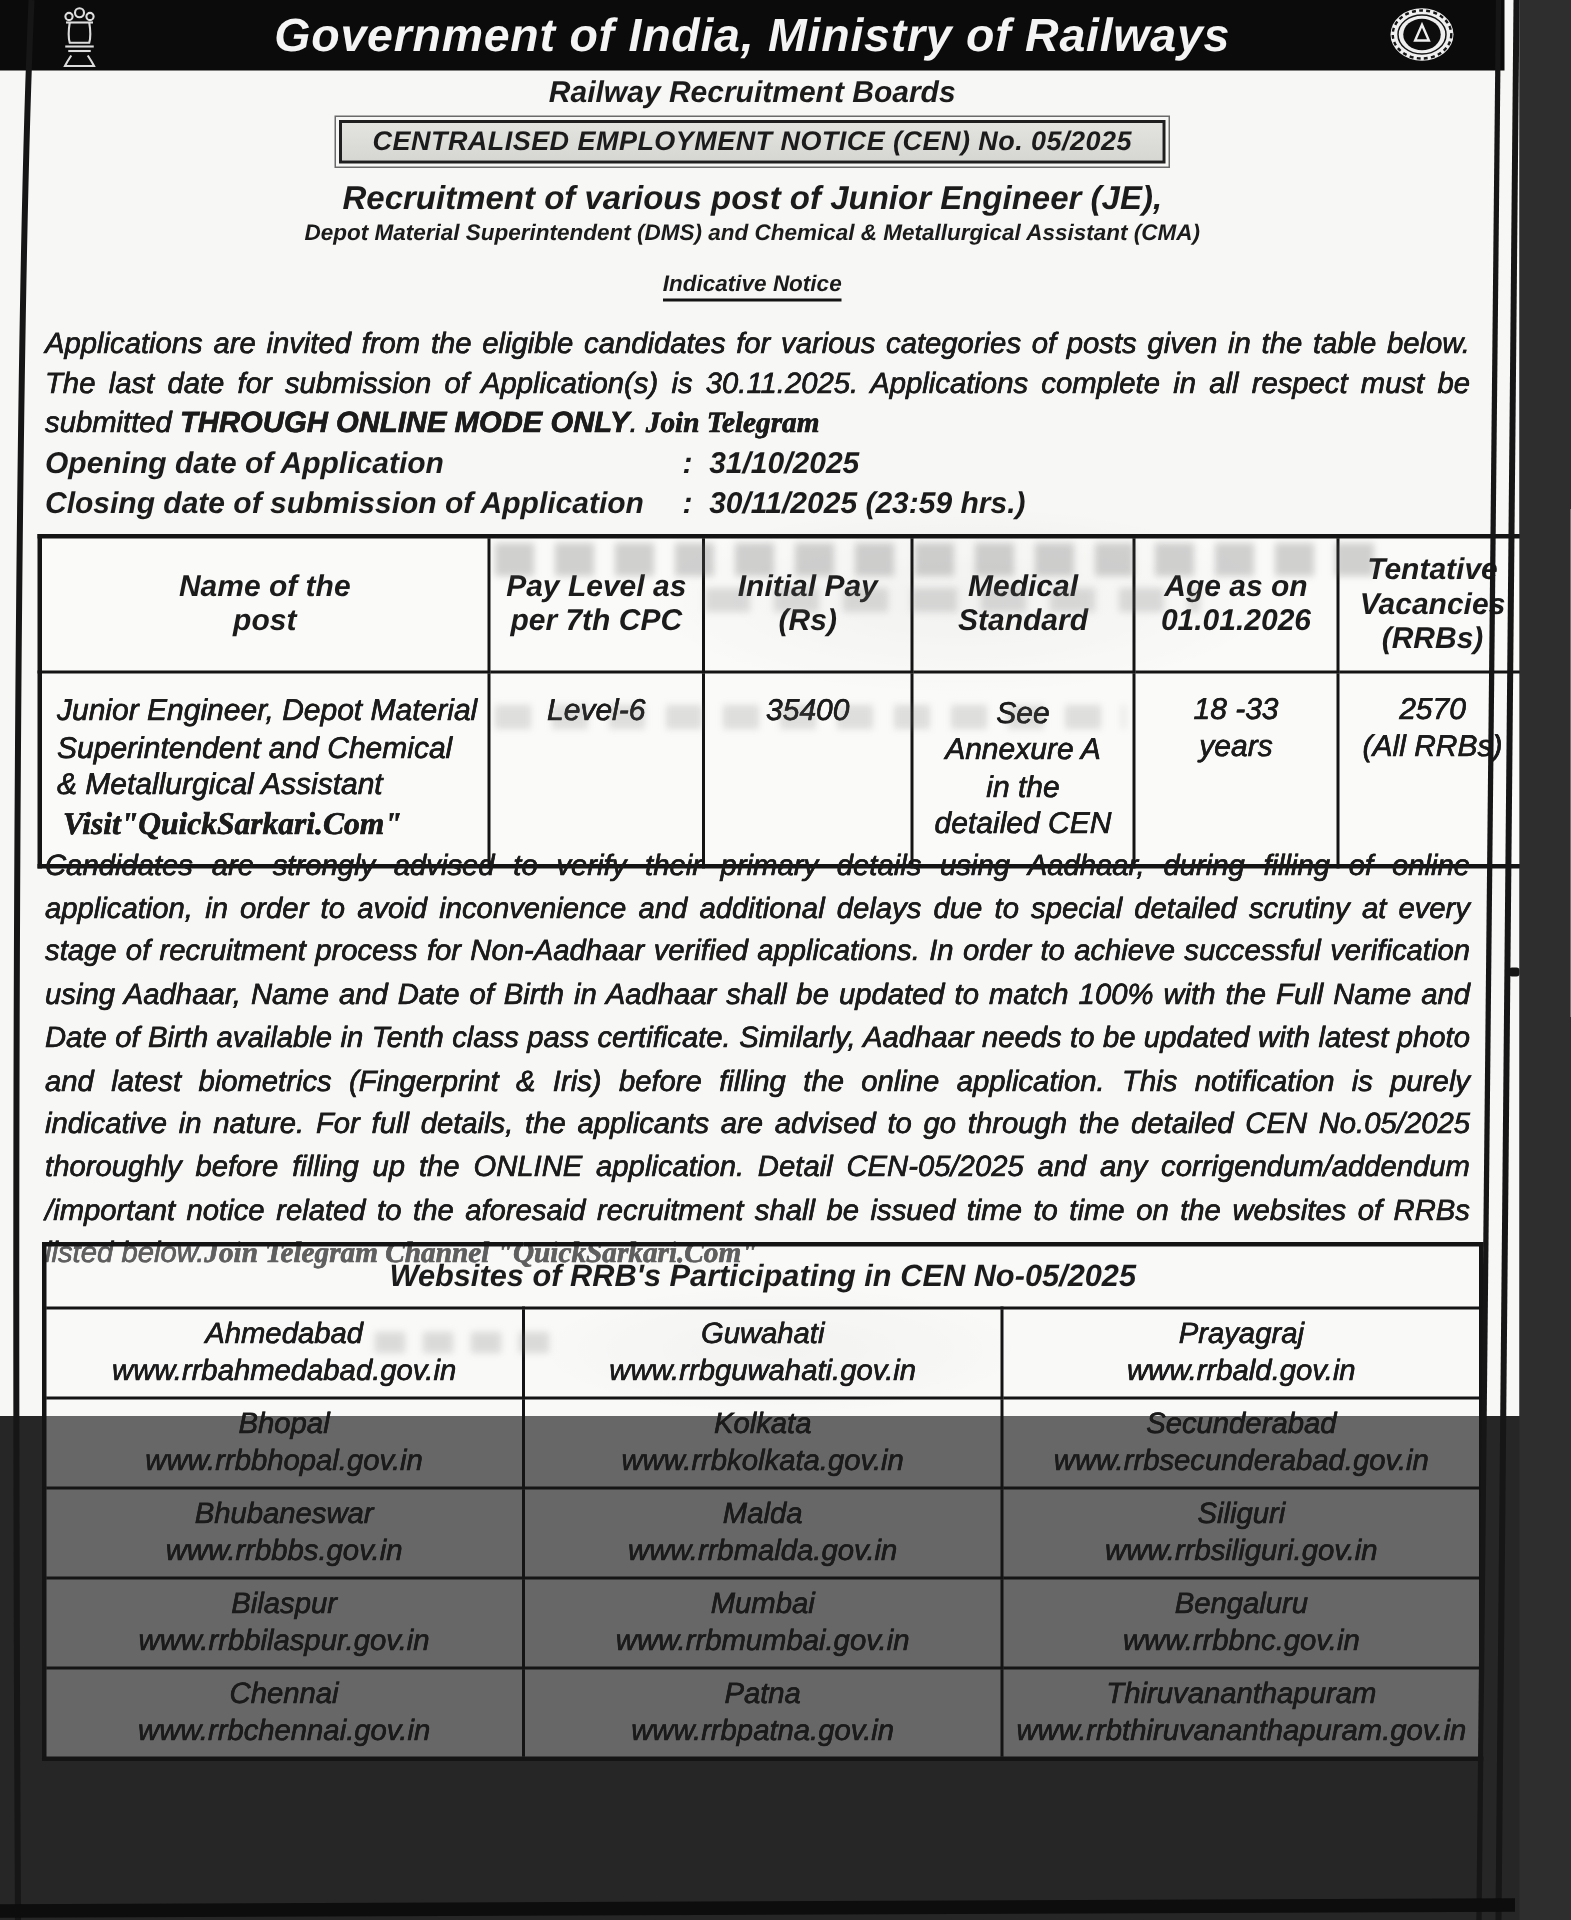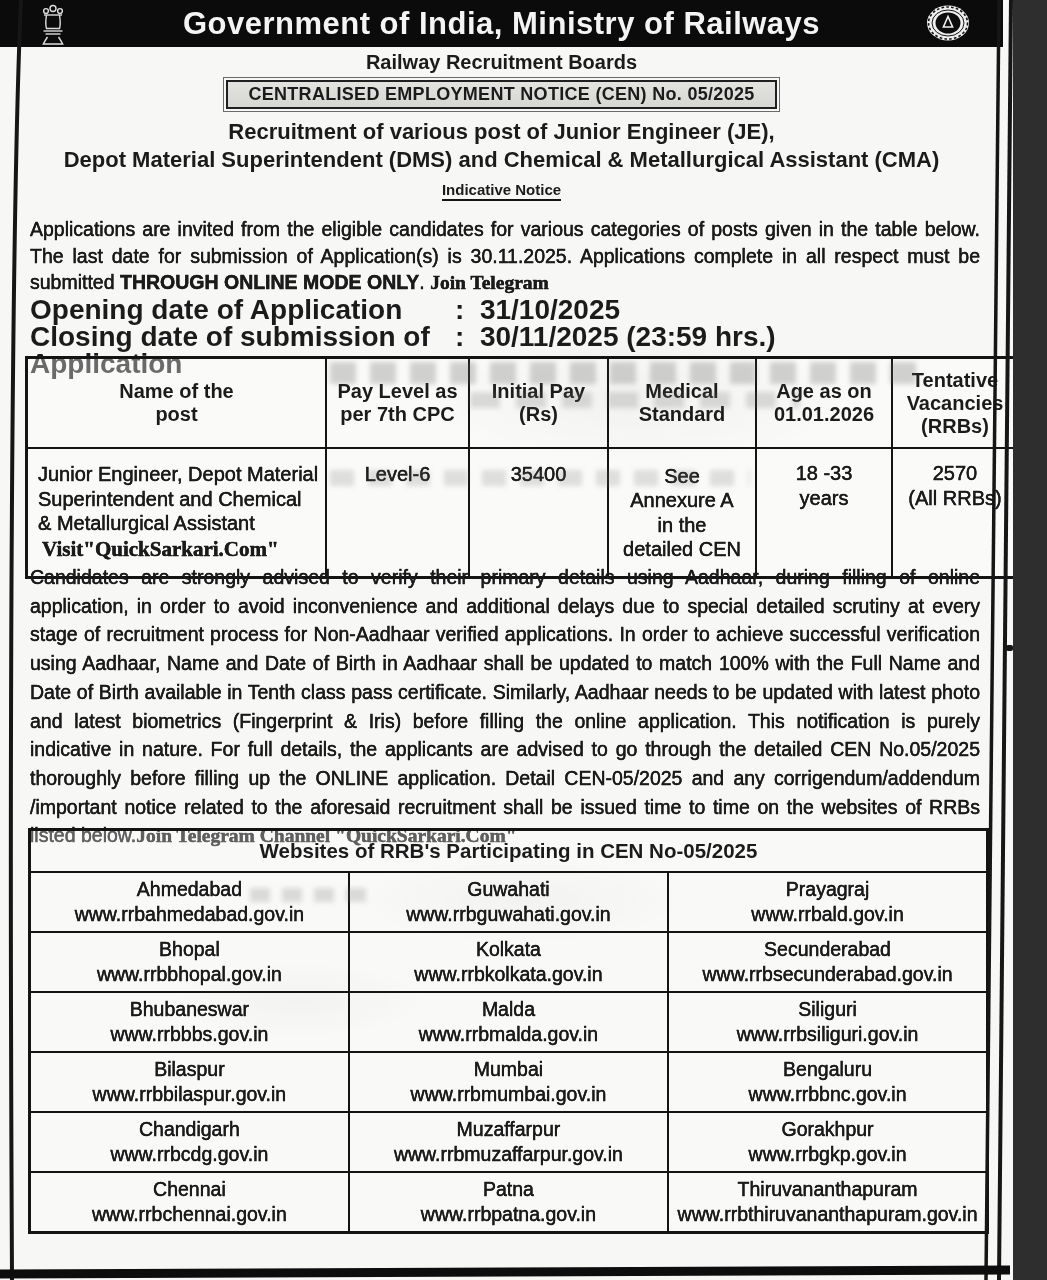--- a/index.html
+++ b/index.html
@@ -3,26 +3,27 @@
 <meta charset="utf-8">
 <style>
   html,body{margin:0;padding:0;}
   body{
     width:1047px;height:1280px;overflow:hidden;position:relative;
     background:#262626;
     font-family:"Liberation Sans","DejaVu Sans",sans-serif;
     color:#1b1b1b;
   }
   .page{
-    position:absolute;left:0;top:0;width:1013px;height:1280px;
+    position:absolute;left:0;top:0;width:1013px;height:944px;
     background:
       radial-gradient(ellipse 300px 90px at 640px 400px, rgba(0,0,0,0.05), transparent 70%),
       radial-gradient(ellipse 260px 70px at 520px 900px, rgba(0,0,0,0.04), transparent 70%),
       radial-gradient(ellipse 200px 60px at 300px 1000px, rgba(0,0,0,0.04), transparent 70%),
       #f7f7f5;
+    font-style: italic;
   }
   .dark-strip{position:absolute;left:1013px;top:0;width:34px;height:1280px;background:#2e2e2e;}
   .edges{position:absolute;left:0;top:0;width:1047px;height:1280px;pointer-events:none;z-index:40;}
 
   
   .banner{
     position:absolute;left:0;top:0;width:1003px;height:47px;background:#0b0b0b;
     display:flex;align-items:center;justify-content:center;z-index:5;
   }
   .banner-title{
@@ -34,31 +35,31 @@
   
   .subtitle{position:absolute;left:0;top:51px;width:1003px;text-align:center;
     font-size:20px;font-weight:bold;}
   .cen-wrap{position:absolute;left:0;top:80px;width:1003px;text-align:center;}
   .cen-box{
     display:inline-block;border:2px solid #1f1f1f;outline:1px solid #6a6a6a;outline-offset:2px;
     background:linear-gradient(180deg,#e3e3e0,#d6d6d3);
     font-size:18px;font-weight:bold;padding:2px 20px;letter-spacing:0.3px;
   }
   .rec1{position:absolute;left:0;top:119px;width:1003px;text-align:center;font-size:22px;font-weight:bold;}
-  .rec2{position:absolute;left:0;top:147px;width:1003px;text-align:center;font-size:22px;font-weight:bold;}
+  .rec2{position:absolute;left:0;top:147px;width:1003px;text-align:center;font-size:15px;font-weight:bold;}
   .indic-wrap{position:absolute;left:0;top:181px;width:1003px;text-align:center;}
   .indic{display:inline-block;font-size:15px;font-weight:bold;border-bottom:2.5px solid #141414;padding-bottom:1px;}
 
   
   .ink{-webkit-text-stroke:0.4px #1b1b1b;text-shadow:0 0 0.3px #1b1b1b;}
   .para{position:absolute;left:30px;width:950px;font-size:19.5px;line-height:26.5px;text-align:justify;}
   .intro{top:216px;}
   .advisory{top:563px;line-height:28.7px;}
   .serif-note{font-family:"Liberation Serif","DejaVu Serif",serif;font-weight:bold;}
-  .dates{position:absolute;left:30px;top:296px;width:950px;font-weight:bold;font-size:28px;}
+  .dates{position:absolute;left:30px;top:296px;width:950px;font-weight:bold;font-size:20px;}
   .date-row{display:flex;line-height:27px;}
   .date-label{width:425px;}
   .date-value{white-space:pre;}
 
   
   table{border-collapse:collapse;}
   .post-table{
     position:absolute;left:25px;top:356px;width:960px;table-layout:fixed;
     border:3px solid #141414;background:rgba(255,255,255,0.35);
   }
@@ -252,34 +253,20 @@
             <span class="city">Mumbai</span>
             <span class="url">www.rrbmumbai.gov.in</span>
           </td>
       <td class="web-cell ink">
             <span class="city">Bengaluru</span>
             <span class="url">www.rrbbnc.gov.in</span>
           </td>
     </tr>
     <tr>
       <td class="web-cell ink">
-            <span class="city">Chandigarh</span>
-            <span class="url">www.rrbcdg.gov.in</span>
-          </td>
-      <td class="web-cell ink">
-            <span class="city">Muzaffarpur</span>
-            <span class="url">www.rrbmuzaffarpur.gov.in</span>
-          </td>
-      <td class="web-cell ink">
-            <span class="city">Gorakhpur</span>
-            <span class="url">www.rrbgkp.gov.in</span>
-          </td>
-    </tr>
-    <tr>
-      <td class="web-cell ink">
             <span class="city">Chennai</span>
             <span class="url">www.rrbchennai.gov.in</span>
           </td>
       <td class="web-cell ink">
             <span class="city">Patna</span>
             <span class="url">www.rrbpatna.gov.in</span>
           </td>
       <td class="web-cell ink">
             <span class="city">Thiruvananthapuram</span>
             <span class="url">www.rrbthiruvananthapuram.gov.in</span>

